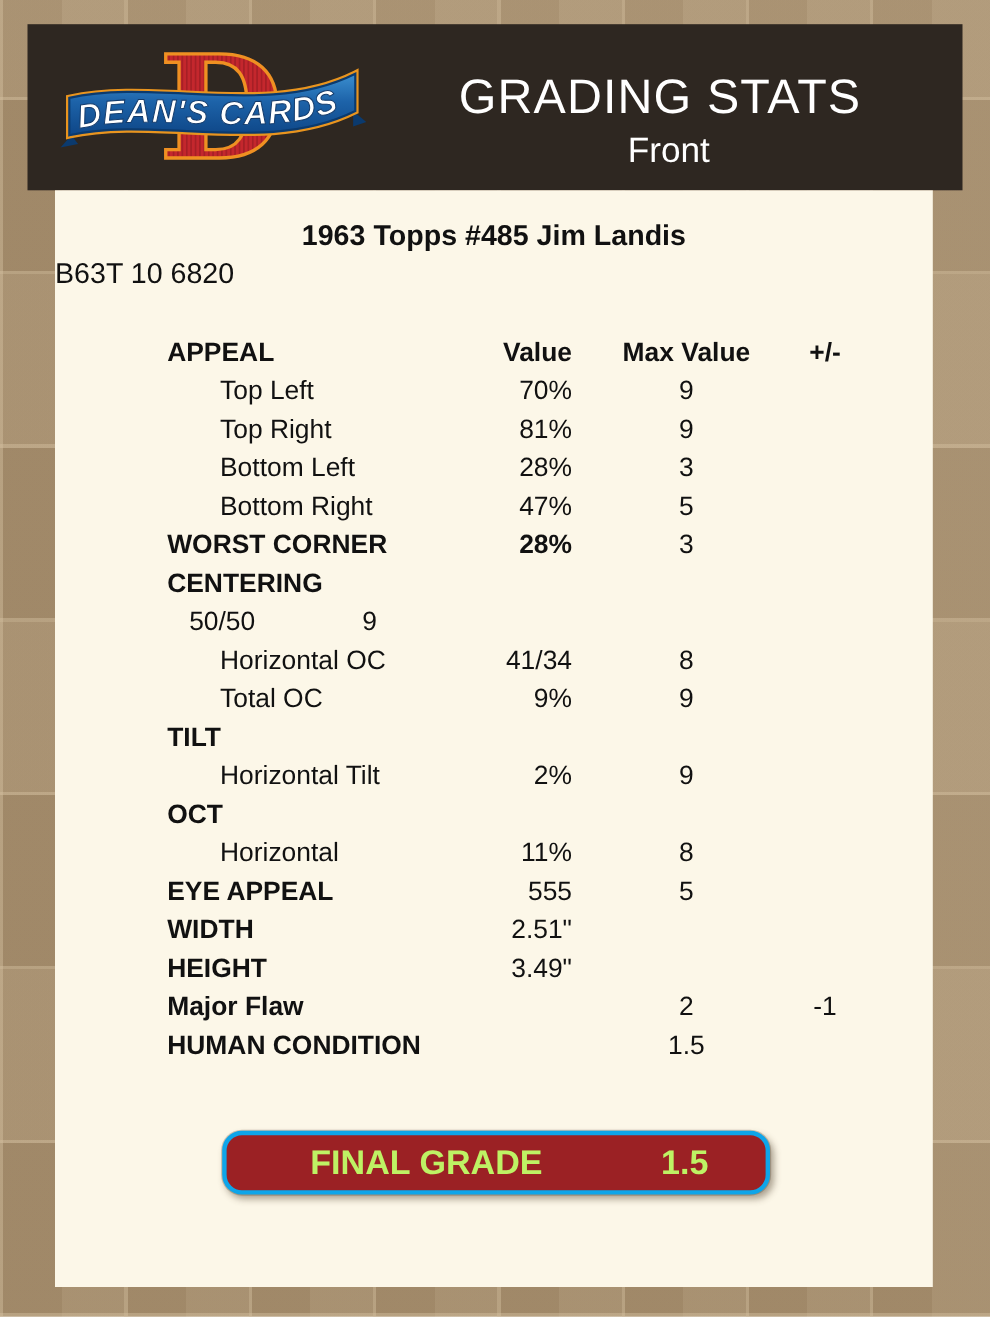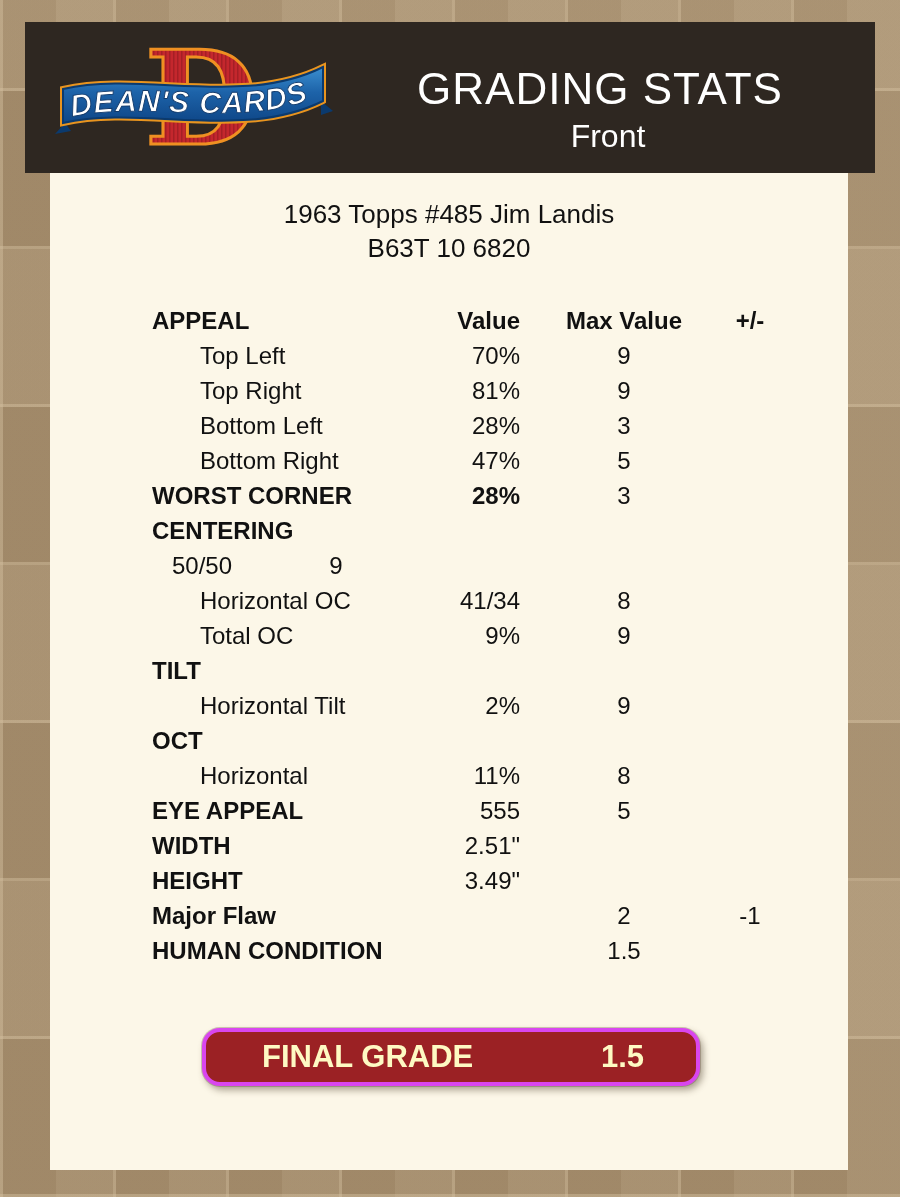--- a/index.html
+++ b/index.html
@@ -27,43 +27,43 @@
     color:#fff; padding-top:24px;
   }
   .header-title { font-size:44px; line-height:52px; letter-spacing:1px; font-weight:normal; }
   .header-sub   { font-size:32px; line-height:42px; font-weight:normal;margin-left:16px; }
 
   .panel {
     position:absolute; left:50px; top:173px; width:798px; height:997px;
     background:#fcf7e8;
   }
   .card-title { position:absolute; top:26px; left:0; right:0; text-align:center;
-    font-size:26px; font-weight:normal; }
-  .card-id { position:absolute; top:60px; left:0; right:0; text-align:center;
+    font-size:26px; font-weight:bold; }
+  .card-id { position:absolute; top:60px; left:0; right:0; text-align:left;
     font-size:26px; }
 
   .stats { position:absolute; left:102px; top:130px; width:660px; }
   .t-row { display:flex; height:35px; line-height:35px; font-size:24px; }
   .t-row.gap { }
   .c-label { width:288px; }
   .c-value { width:80px;  text-align:right; }
   .c-grade { width:150px; text-align:center; margin-left:29px; }
   .c-plus  { width:80px;  text-align:center; margin-left:11px; }
   .t-row.sub .c-label { padding-left:48px; }
   .t-row.head .c-label, .t-row.head .c-value, .t-row.head .c-grade, .t-row.head .c-plus { font-weight:bold; }
   .t-row.section .c-label { font-weight:bold; }
   .t-row.bold .c-label { font-weight:bold; }
   .t-row.worst .c-label, .t-row.worst .c-value { font-weight:bold; }
 
   .final {
     position:absolute; left:152px; top:855px; width:498px; height:58px;
-    background:#9b2124; border:4px solid #d946ef; border-radius:18px;
+    background:#9b2124; border:4px solid #0ea5e9; border-radius:18px;
     box-shadow: 3px 4px 7px rgba(70,55,35,0.45), 0 0 0 1px rgba(130,110,85,0.35);
     display:flex; align-items:center; justify-content:space-between;
-    padding:0 52px 0 56px; color:#fef9c3; font-size:31px; font-weight:bold;
+    padding:0 52px 0 76px; color:#bef264; font-size:31px; font-weight:bold;
   }
 </style>
 </head>
 <body>
 
 <div class="page">
 
   <div class="header">
 
     <div class="logo-wrap">

